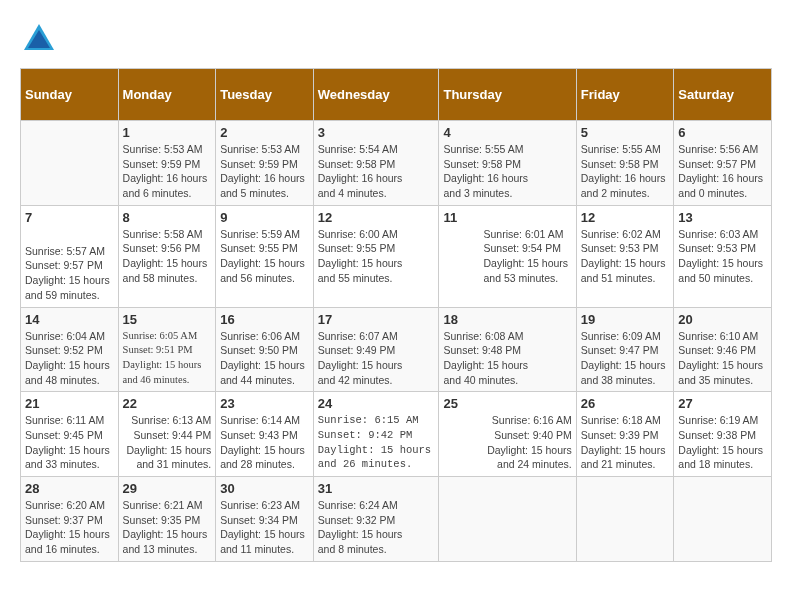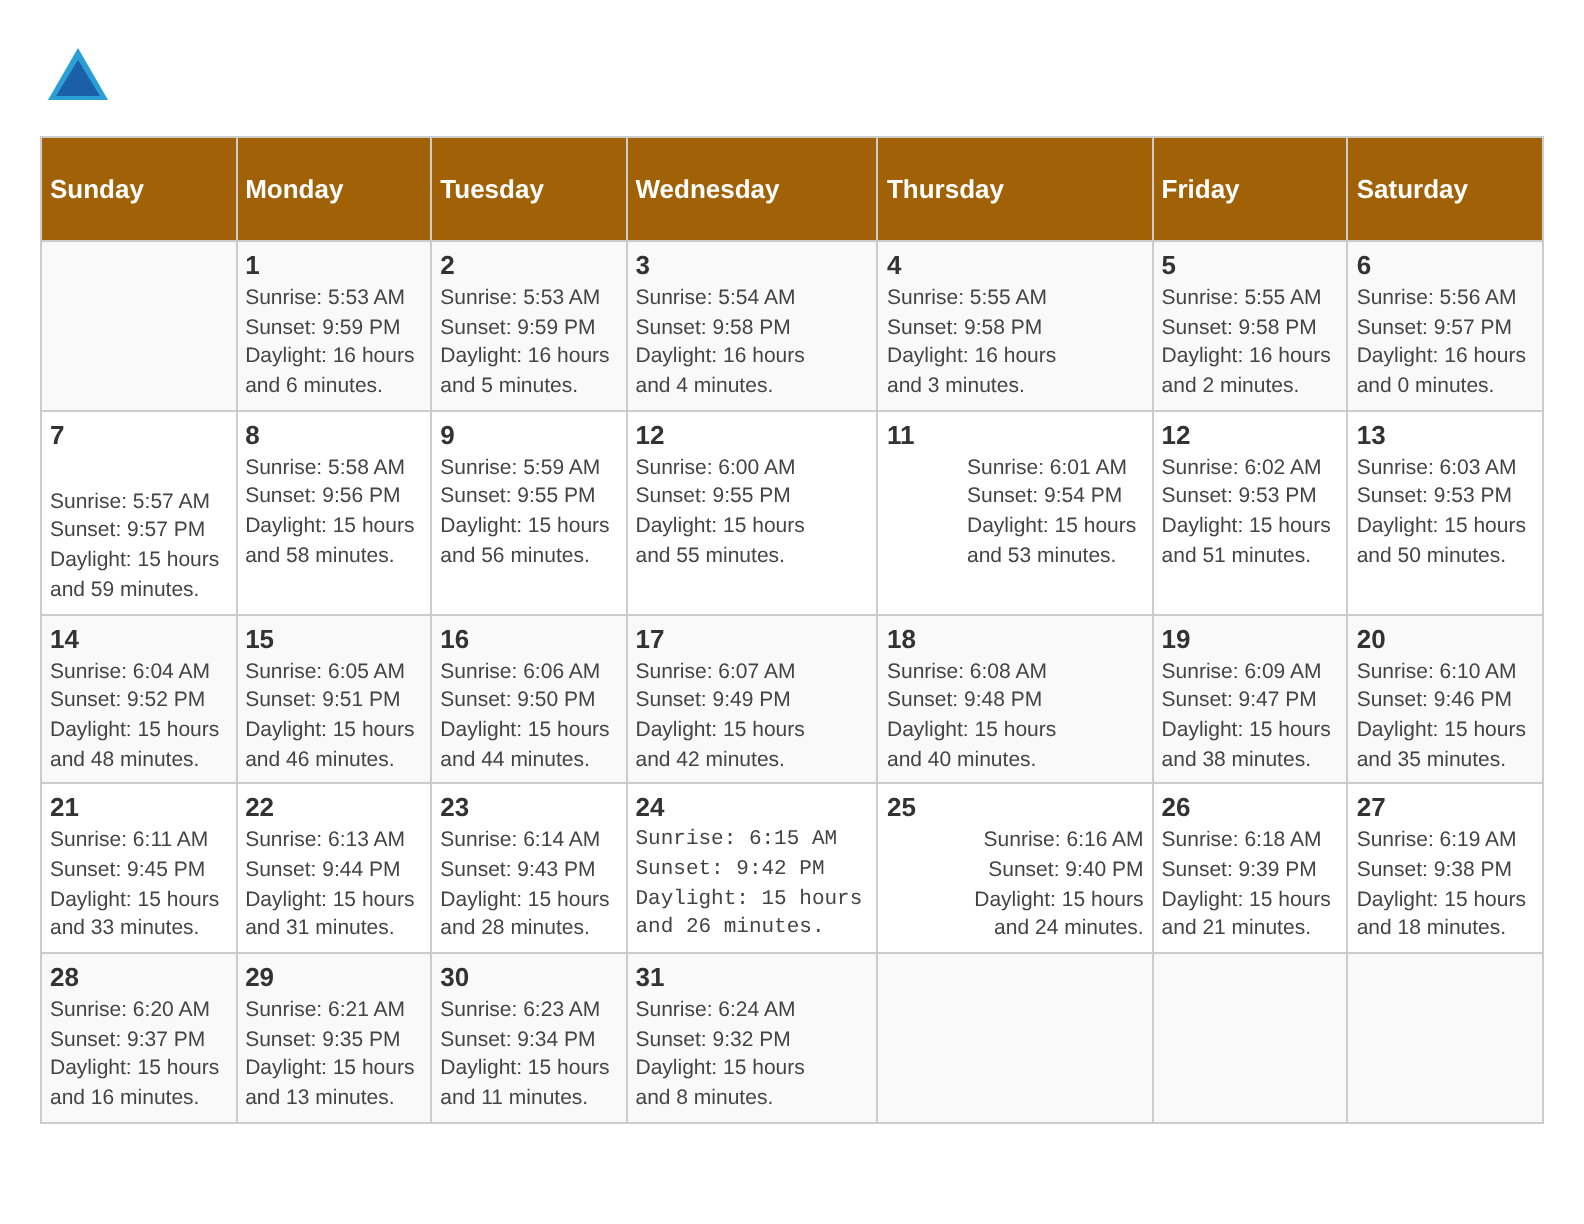--- a/index.html
+++ b/index.html
@@ -232,21 +232,21 @@
       <tr>
         <td>
           <span class="day-number">14</span>
           <div class="cell-info" style="white-space: pre-line;">Sunrise: 6:04 AM
 Sunset: 9:52 PM
 Daylight: 15 hours
 and 48 minutes.</div>
         </td>
         <td>
           <span class="day-number">15</span>
-          <div class="cell-info" style="white-space: pre-line;">Sunrise: 6:05 AM
+          <div class="cell-info" style="white-space: pre-line; font-family: Liberation Serif, serif;">Sunrise: 6:05 AM
 Sunset: 9:51 PM
 Daylight: 15 hours
 and 46 minutes.</div>
         </td>
         <td>
           <span class="day-number">16</span>
           <div class="cell-info" style="white-space: pre-line;">Sunrise: 6:06 AM
 Sunset: 9:50 PM
 Daylight: 15 hours
 and 44 minutes.</div>
@@ -283,21 +283,21 @@
       <tr>
         <td>
           <span class="day-number">21</span>
           <div class="cell-info" style="white-space: pre-line;">Sunrise: 6:11 AM
 Sunset: 9:45 PM
 Daylight: 15 hours
 and 33 minutes.</div>
         </td>
         <td>
           <span class="day-number">22</span>
-          <div class="cell-info" style="white-space: pre-line;">Sunrise: 6:13 AM
+          <div class="cell-info" style="white-space: pre-line; text-align: right;">Sunrise: 6:13 AM
 Sunset: 9:44 PM
 Daylight: 15 hours
 and 31 minutes.</div>
         </td>
         <td>
           <span class="day-number">23</span>
           <div class="cell-info" style="white-space: pre-line;">Sunrise: 6:14 AM
 Sunset: 9:43 PM
 Daylight: 15 hours
 and 28 minutes.</div>

